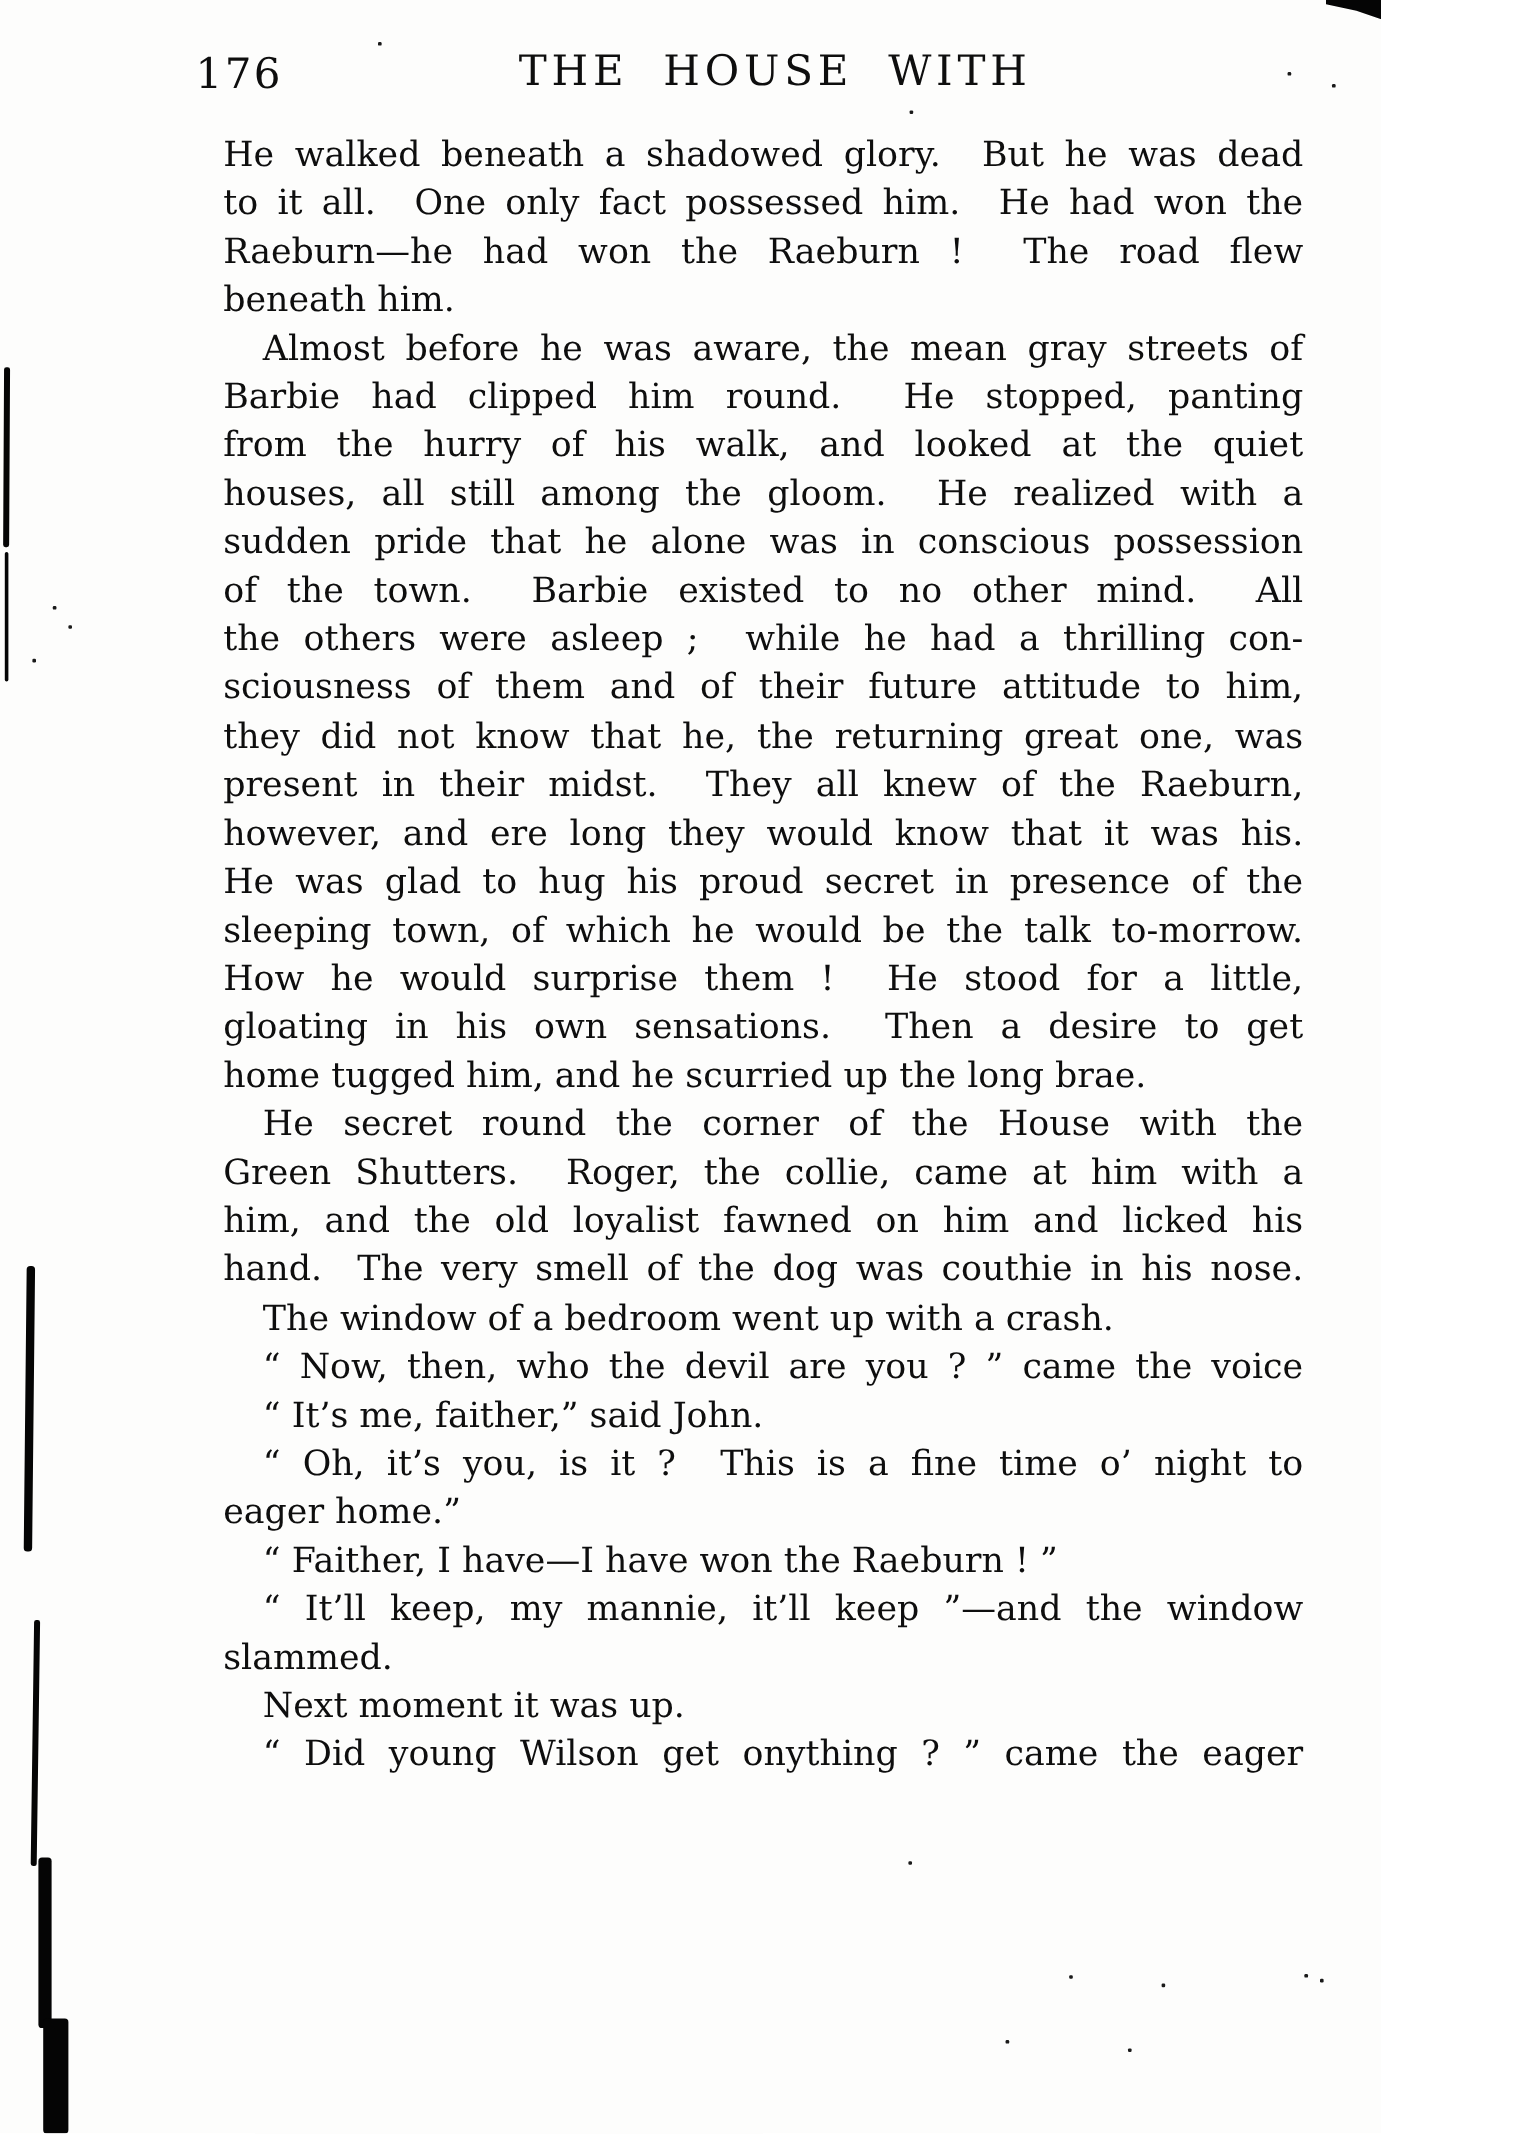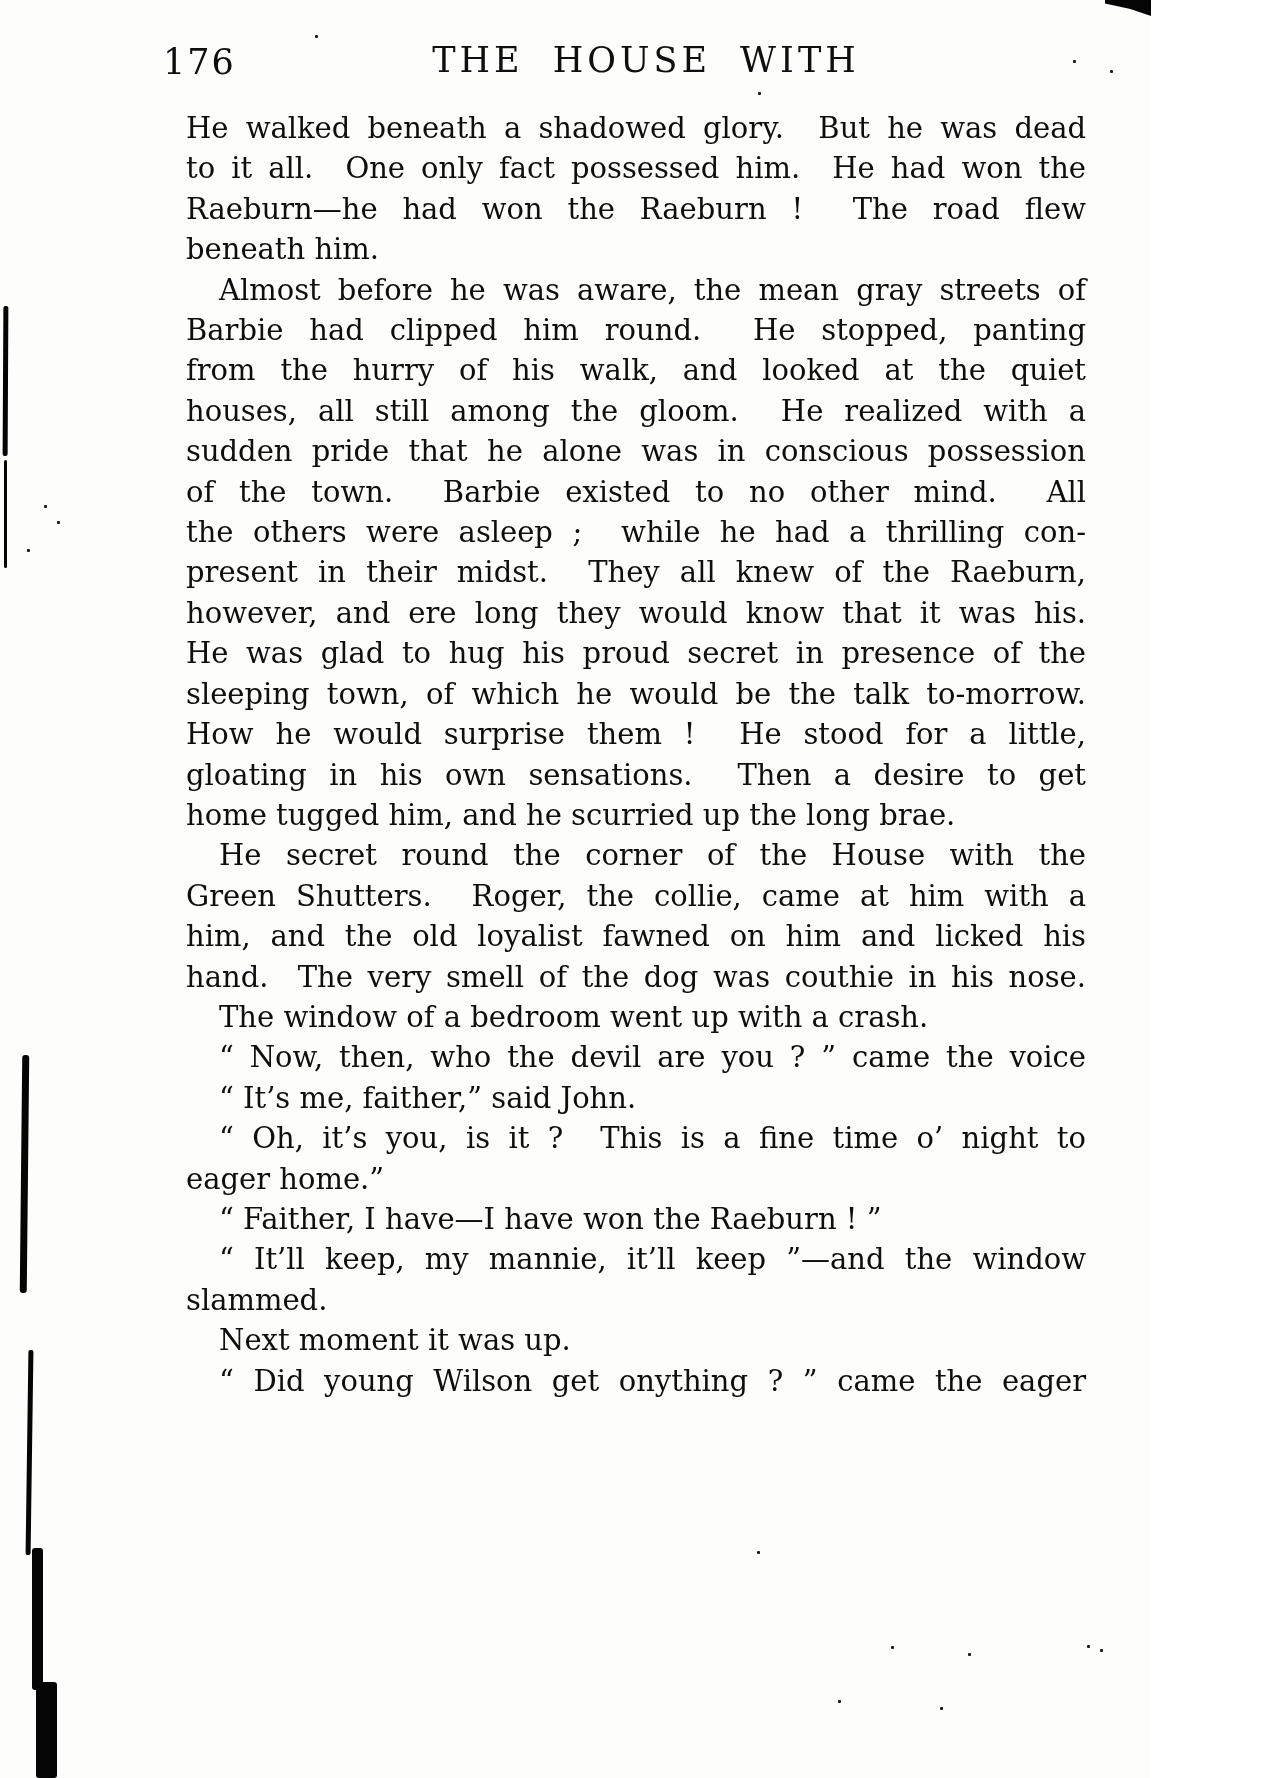--- a/index.html
+++ b/index.html
@@ -92,20 +92,22 @@
       <div class="line j">to it all.  One only fact possessed him.  He had won the</div>
       <div class="line j">Raeburn—he had won the Raeburn !  The road flew</div>
       <div class="line">beneath him.</div>
       <div class="line j ind">Almost before he was aware, the mean gray streets of</div>
       <div class="line j">Barbie had clipped him round.  He stopped, panting</div>
       <div class="line j">from the hurry of his walk, and looked at the quiet</div>
       <div class="line j">houses, all still among the gloom.  He realized with a</div>
       <div class="line j">sudden pride that he alone was in conscious possession</div>
       <div class="line j">of the town.  Barbie existed to no other mind.  All</div>
       <div class="line j">the others were asleep ;  while he had a thrilling con-</div>
+      <div class="line j">sciousness of them and of their future attitude to him,</div>
+      <div class="line j">they did not know that he, the returning great one, was</div>
       <div class="line j">present in their midst.  They all knew of the Raeburn,</div>
       <div class="line j">however, and ere long they would know that it was his.</div>
       <div class="line j">He was glad to hug his proud secret in presence of the</div>
       <div class="line j">sleeping town, of which he would be the talk to-morrow.</div>
       <div class="line j">How he would surprise them !  He stood for a little,</div>
       <div class="line j">gloating in his own sensations.  Then a desire to get</div>
       <div class="line">home tugged him, and he scurried up the long brae.</div>
       <div class="line j ind">He secret round the corner of the House with the</div>
       <div class="line j">Green Shutters.  Roger, the collie, came at him with a</div>
       <div class="line j">him, and the old loyalist fawned on him and licked his</div>

